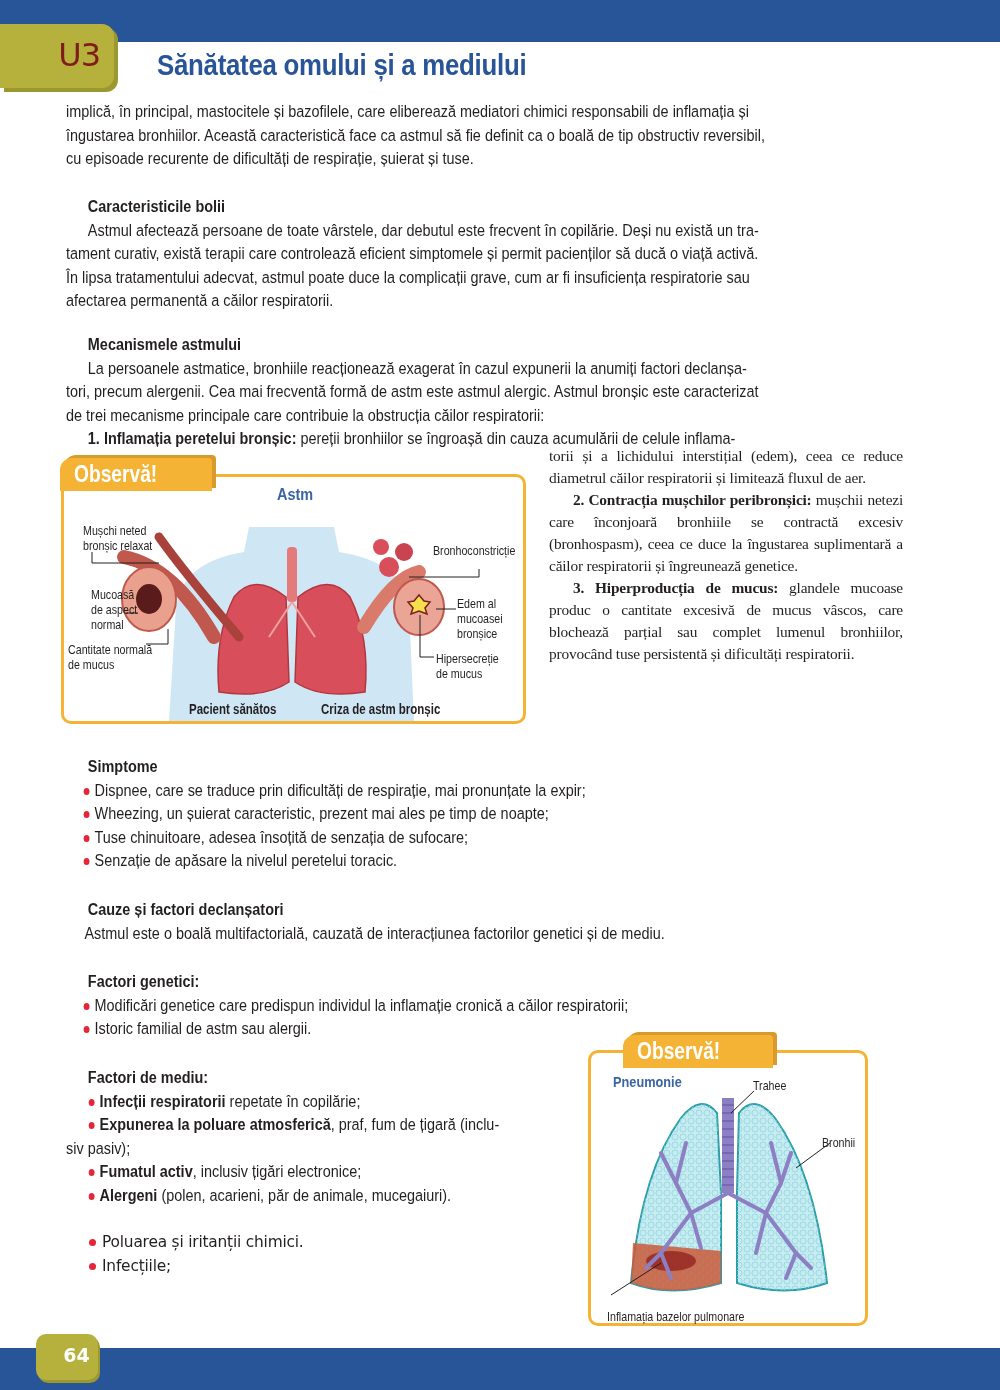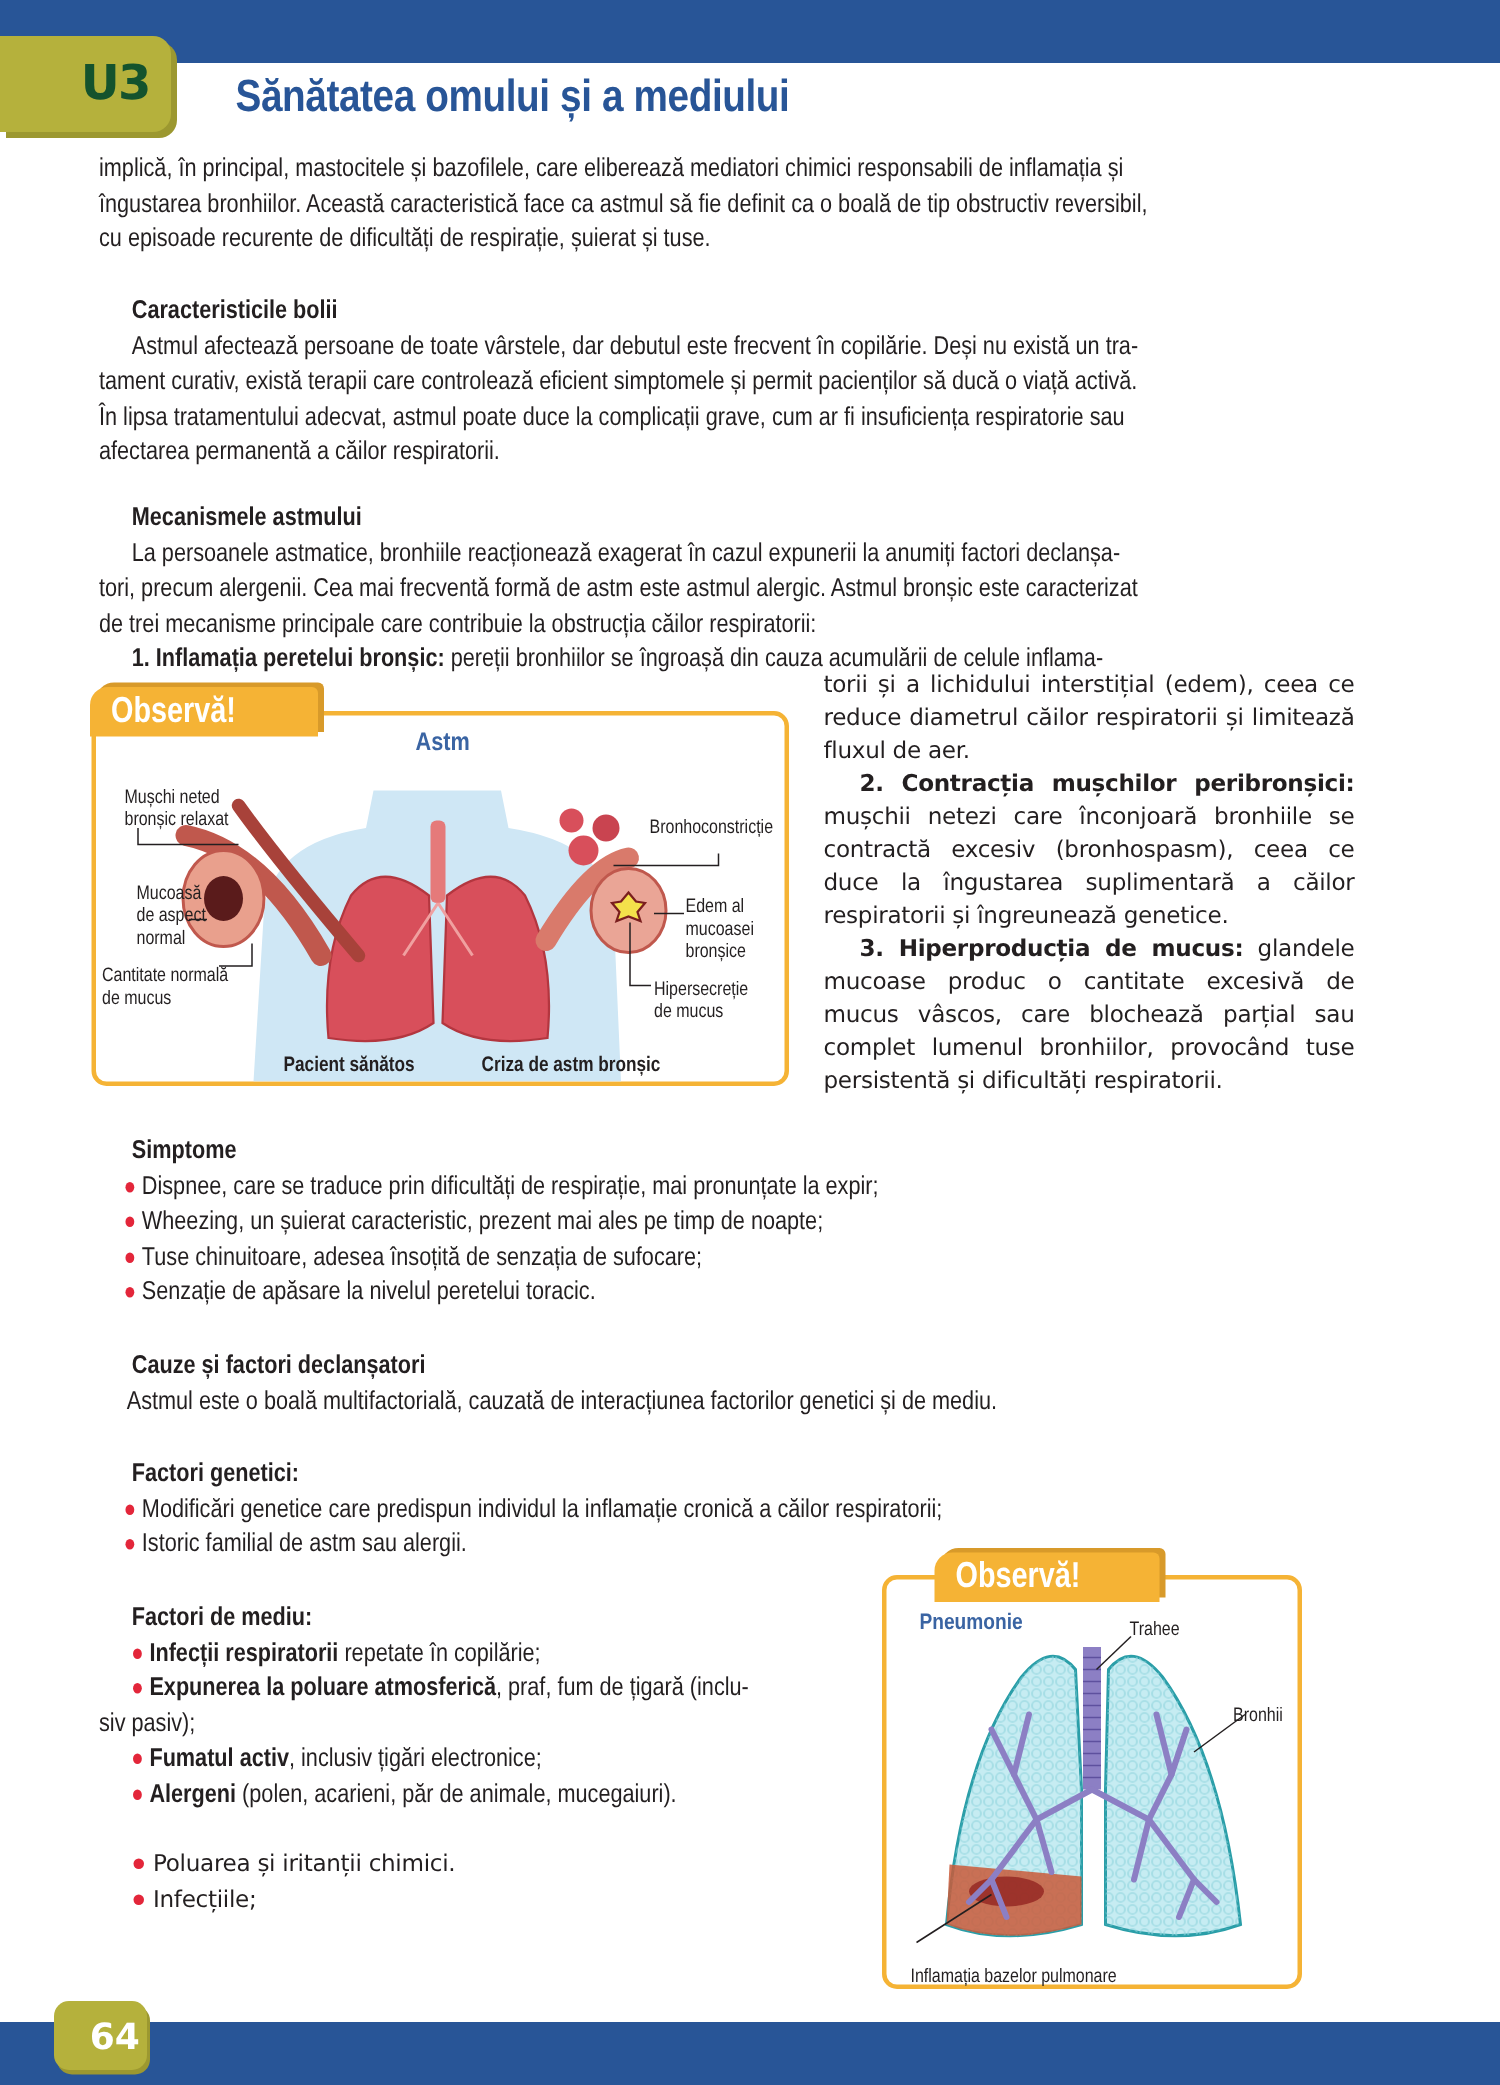--- a/index.html
+++ b/index.html
@@ -2,53 +2,53 @@
 <html><head>
 <meta charset="utf-8">
 <style>
   * { box-sizing: border-box; margin: 0; padding: 0; }
   html, body { width: 1000px; height: 1390px; background: #ffffff; overflow: hidden; }
   body { position: relative; font-family: "Liberation Sans", sans-serif; color: #231f20; }
 
   .top-bar { position: absolute; left: 0; top: 0; width: 1000px; height: 42px; background: #285597; }
   .unit-tab { position: absolute; left: 0; top: 24px; width: 114px; height: 64px; background: #b5b13c;
     border-radius: 0 12px 12px 0; box-shadow: 4px 4px 0 #9c9830; }
-  .unit-tab span { position: absolute; right: 14px; top: 12px; font-family: "DejaVu Sans", sans-serif; font-weight: bold;
-    font-size: 32px; color: #14532d; letter-spacing: -1px; }
+  .unit-tab span { position: absolute; right: 14px; top: 12px; font-family: "DejaVu Sans", sans-serif; font-weight: normal;
+    font-size: 32px; color: #7f1d1d; letter-spacing: -1px; }
   .page-title { position: absolute; left: 157px; top: 48px; font-family: "Liberation Sans Narrow", "Liberation Sans", sans-serif;
     font-weight: bold; font-size: 30px; color: #285597; transform: scaleX(0.86); transform-origin: left; letter-spacing: -0.3px; }
 
   .txt { position: absolute; left: 66px; font-size: 17.2px; line-height: 23.5px; color: #231f20;
     transform: scaleX(0.84); transform-origin: left top; width: 1040px; }
   .txt p { text-align: justify; text-align-last: left; }
   .ind { text-indent: 26px; }
   .h { font-weight: bold; }
 
   .bullet { position: relative; padding-left: 14px; }
   .bullet::before { content: ""; position: absolute; left: 1px; top: 9px; width: 7px; height: 7px; border-radius: 50%; background: #e3263a; }
 
   .wide-col { position: absolute; left: 549px; top: 445px; width: 354px; font-family: "DejaVu Sans", sans-serif;
     font-size: 15.4px; line-height: 22px; color: #231f20; letter-spacing: -0.2px; }
-  .wide-col p { text-align: justify; text-align-last: left; }
+  .wide-col p { text-align: justify; text-align-last: left; font-family: Liberation Serif, serif; }
   .wide-col .num { text-indent: 24px; }
 
   .observe-box { position: absolute; border: 3px solid #f5b335; border-radius: 10px; background: #ffffff; }
   .observe-tab { position: absolute; height: 33px; background: #f5b335; border-radius: 12px 4px 0 0;
     box-shadow: 4px -3px 0 #d89a2a; }
   .observe-tab span { position: absolute; left: 14px; top: 2px; font-family: "Liberation Sans", sans-serif; font-weight: bold;
     font-size: 24px; color: #ffffff; transform: scaleX(0.8); transform-origin: left; }
 
   .fig-label { position: absolute; font-size: 13px; line-height: 15px; color: #231f20; transform: scaleX(0.82); transform-origin: left top; white-space: nowrap; }
   .fig-bold { font-weight: bold; font-size: 14px; }
   .fig-title { position: absolute; font-weight: bold; font-size: 17px; color: #3a64a3; transform: scaleX(0.85); transform-origin: left top; }
 
   .bottom-bar { position: absolute; left: 0; top: 1348px; width: 1000px; height: 42px; background: #285597; }
   .page-num { position: absolute; left: 36px; top: 1334px; width: 62px; height: 46px; background: #b5b13c; border-radius: 10px;
     box-shadow: 2px 3px 0 #9c9830; }
-  .page-num span { position: absolute; left: 0; right: 0; top: 10px; text-align: center; font-family: "DejaVu Sans", sans-serif; font-weight: bold; font-size: 24px; color: #fff; margin-left: 19px; }
+  .page-num span { position: absolute; left: 0; right: 0; top: 10px; text-align: center; font-family: "DejaVu Sans", sans-serif; font-weight: bold; font-size: 19px; color: #fff; margin-left: 19px; }
 </style>
 </head>
 <body>
 
 <div class="top-bar"></div>
 <div class="unit-tab">
     <span>U3</span>
   </div>
 <div class="page-title">Sănătatea omului și a mediului</div>
 

